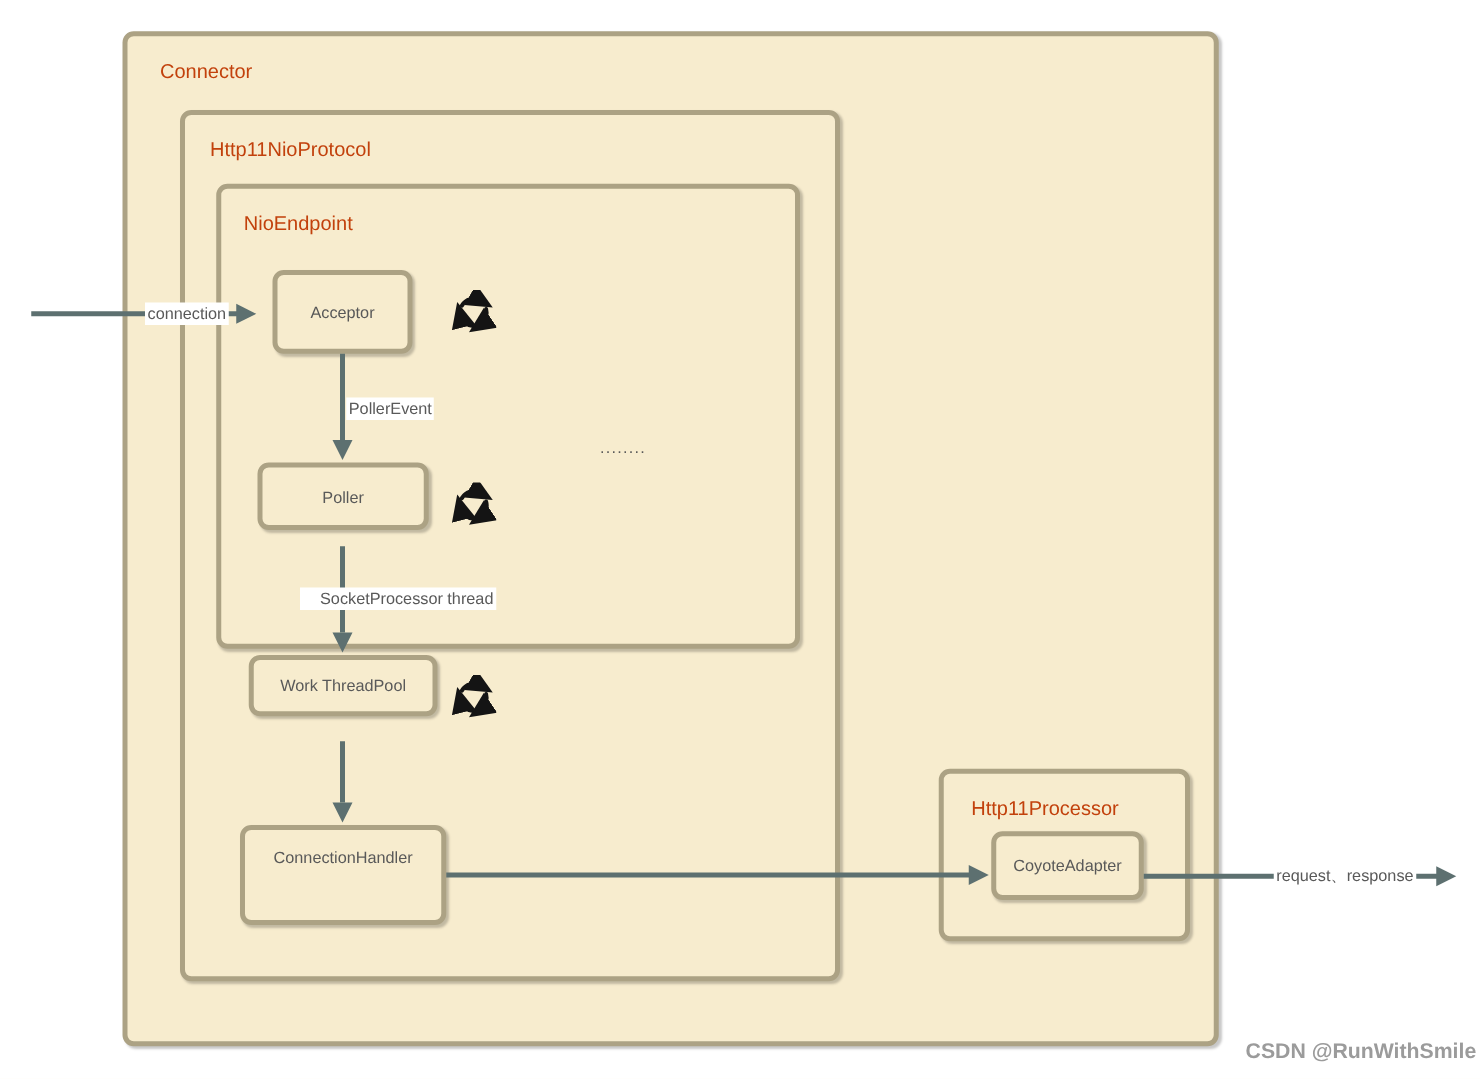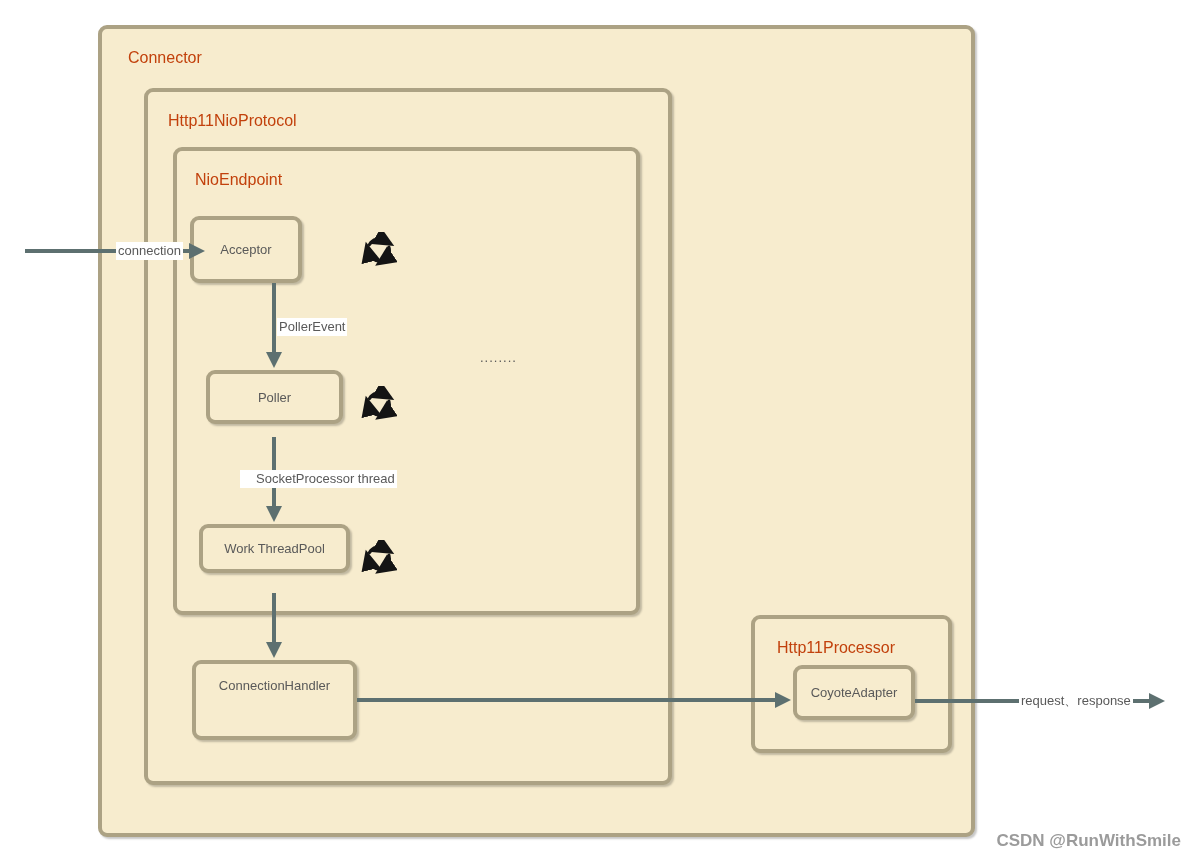--- a/index.html
+++ b/index.html
@@ -93,29 +93,29 @@
 <div class="canvas">
 
   <div class="box" style="left:98px; top:25px; width:877px; height:812px;">
     <span class="container-label" style="left:26px; top:20px;">Connector</span>
   </div>
 
   <div class="box" style="left:144px; top:88px; width:528px; height:697px;">
     <span class="container-label" style="left:20px; top:20px;">Http11NioProtocol</span>
   </div>
 
-  <div class="box" style="left:173px; top:147px; width:467px; height:468px;">
+  <div class="box" style="left:173px; top:147px; width:467px; height:372px;">
     <span class="container-label" style="left:18px; top:20px;">NioEndpoint</span>
   </div>
 
   <div class="box" style="left:751px; top:615px; width:201px; height:138px;">
     <span class="container-label" style="left:22px; top:20px;">Http11Processor</span>
   </div>
 
-  <div class="box node" style="left:190px; top:216px; width:112px; height:67px;">
+  <div class="box node" style="left:218px; top:216px; width:112px; height:67px;">
     <span>Acceptor</span>
   </div>
 
   <div class="box node" style="left:206px; top:370px; width:137px; height:54px;">
     <span>Poller</span>
   </div>
 
   <div class="box node" style="left:199px; top:524px; width:151px; height:49px;">
     <span>Work ThreadPool</span>
   </div>

